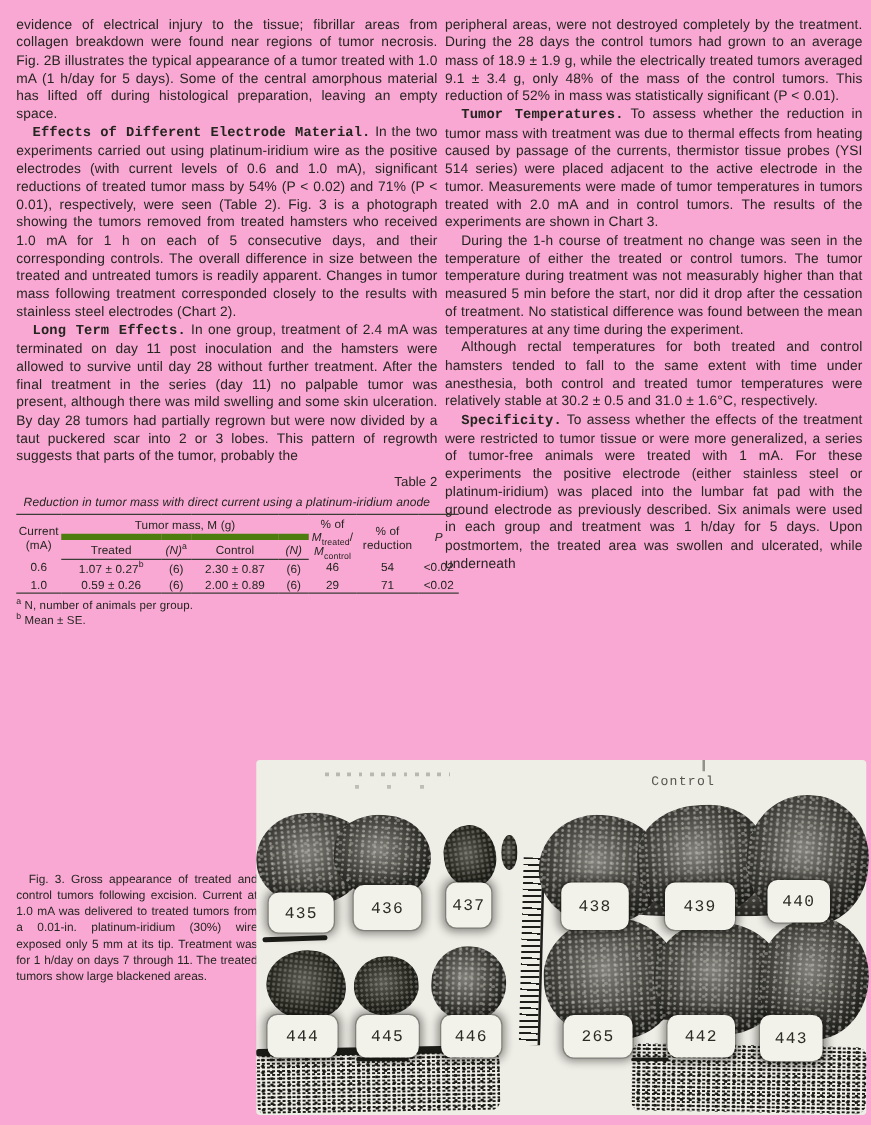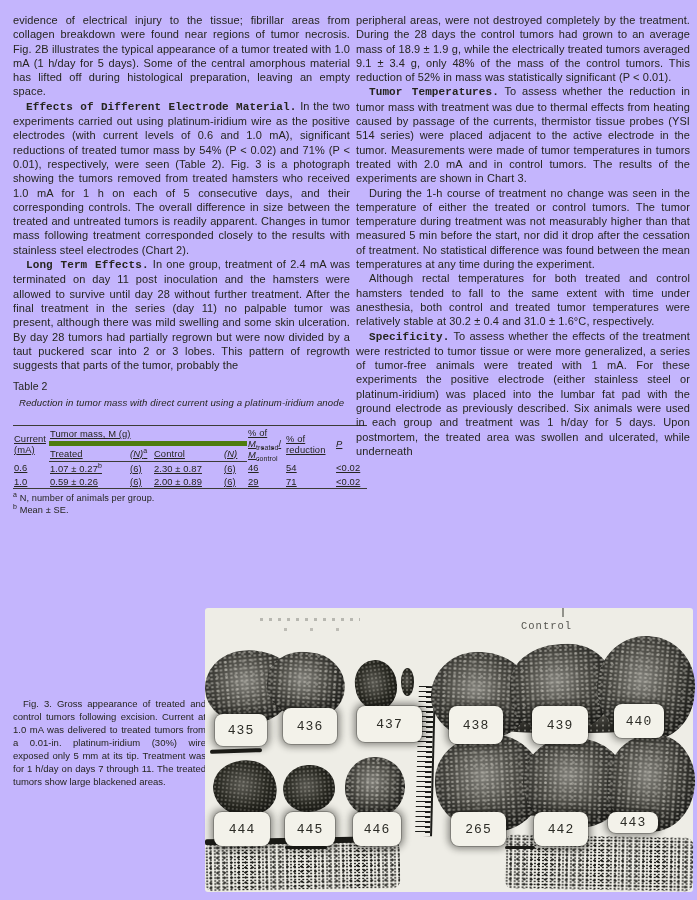--- a/index.html
+++ b/index.html
@@ -1,35 +1,35 @@
 <!DOCTYPE html>
 <html><head>
 <meta charset="utf-8">
 <style>
   html,body{margin:0;padding:0;background:#9a9a96;}
   .page{
     position:relative;width:697px;height:900px;margin:0 auto;
-    background:#c4b5fd;overflow:hidden;
+    background:#f9a8d4;overflow:hidden;
     font-family:"Liberation Sans", sans-serif;color:#25251f;
     -webkit-font-smoothing:antialiased;
   }
   .col{position:absolute;top:13px;text-align:justify;font-size:11px;line-height:14.3px;letter-spacing:.1px;}
   .col-left{left:13px;width:337px;}
   .col-right{left:356px;width:334px;}
   .col p{margin:0;}
   .col p.indent{text-indent:13px;}
   .lead{font-weight:bold;font-family:Liberation Mono, monospace;}
 
   
   .t2{margin-top:7px;}
-  .t2-title{text-align:left;font-size:10.5px;margin:0 0 2px 0;}
-  .t2-sub{text-align:center;font-style:italic;font-size:9.6px;margin:0 0 15px 0;}
+  .t2-title{text-align:right;font-size:10.5px;margin:0 0 2px 0;}
+  .t2-sub{text-align:center;font-style:italic;font-size:9.6px;margin:0 0 1px 0;}
   table.t2-table{width:100%;border-collapse:collapse;font-size:9.4px;table-layout:fixed;
     border-top:1.4px solid #3c3c36;border-bottom:1.6px solid #3c3c36;}
-  table.t2-table th, table.t2-table td{font-weight:normal;padding:1px 1px;text-align:left;line-height:11px;text-decoration:underline;}
+  table.t2-table th, table.t2-table td{font-weight:normal;padding:1px 1px;text-align:center;line-height:11px;}
   th.grp{border-bottom:5px solid #4d7c0f;}
   tr.hdr2 th{border-bottom:1px solid #3c3c36;}
   td.first-row{padding-top:3px;}
   sup{font-size:7px;vertical-align:super;line-height:0;}
   sub{font-size:7px;vertical-align:sub;line-height:0;}
   .t2-notes{font-size:9.2px;line-height:12px;margin-top:3px;}
   .t2-notes div{margin:0;}
   .t2-notes .fni{}
 
   
@@ -144,21 +144,21 @@
         <div><sup>a</sup><span class="fni"> N, number of animals per group.</span></div>
         <div><sup>b</sup><span> Mean ± SE.</span></div>
       </div>
     </div>
   </div>
 
   <div class="col col-right">
     <p><span>peripheral areas, were not destroyed completely by the treatment. During the 28 days the control tumors had grown to an average mass of 18.9 ± 1.9 g, while the electrically treated tumors averaged 9.1 ± 3.4 g, only 48% of the mass of the control tumors. This reduction of 52% in mass was statistically significant (P &lt; 0.01).</span></p>
     <p class="indent"><span class="lead">Tumor Temperatures.</span><span> To assess whether the reduction in tumor mass with treatment was due to thermal effects from heating caused by passage of the currents, thermistor tissue probes (YSI 514 series) were placed adjacent to the active electrode in the tumor. Measurements were made of tumor temperatures in tumors treated with 2.0 mA and in control tumors. The results of the experiments are shown in Chart 3.</span></p>
     <p class="indent"><span>During the 1-h course of treatment no change was seen in the temperature of either the treated or control tumors. The tumor temperature during treatment was not measurably higher than that measured 5 min before the start, nor did it drop after the cessation of treatment. No statistical difference was found between the mean temperatures at any time during the experiment.</span></p>
-    <p class="indent"><span>Although rectal temperatures for both treated and control hamsters tended to fall to the same extent with time under anesthesia, both control and treated tumor temperatures were relatively stable at 30.2 ± 0.4 and 31.0 ± 1.6°C, respectively.</span></p>
+    <p class="indent"><span>Although rectal temperatures for both treated and control hamsters tended to fall to the same extent with time under anesthesia, both control and treated tumor temperatures were relatively stable at 30.2 ± 0.5 and 31.0 ± 1.6°C, respectively.</span></p>
     <p class="indent"><span class="lead">Specificity.</span><span> To assess whether the effects of the treatment were restricted to tumor tissue or were more generalized, a series of tumor-free animals were treated with 1 mA. For these experiments the positive electrode (either stainless steel or platinum-iridium) was placed into the lumbar fat pad with the ground electrode as previously described. Six animals were used in each group and treatment was 1 h/day for 5 days. Upon postmortem, the treated area was swollen and ulcerated, while underneath</span></p>
   </div>
 
   <div class="fig-caption">Fig. 3.  Gross appearance of treated and control tumors following excision. Current at 1.0 mA was delivered to treated tumors from a 0.01-in. platinum-iridium (30%) wire exposed only 5 mm at its tip. Treatment was for 1 h/day on days 7 through 11. The treated tumors show large blackened areas.</div>
 
   <div class="photo">
     <div class="faint-marks"></div>
     <div class="tick-mark"></div>
     <div class="photo-label" style="left:316px;top:12px;">Control</div>
 
@@ -169,40 +169,40 @@
 
     <div class="ruler"></div>
 
     <div class="band" style="left:245px;top:70px;width:235px;height:55px;"></div>
     <div class="blob" style="left:226px;top:44px;width:100px;height:88px;border-radius:48% 52% 50% 50%/52% 48% 50% 50%;transform:rotate(3deg);"></div>
     <div class="blob" style="left:305px;top:36px;width:104px;height:88px;border-radius:52% 48% 50% 50%/48% 52% 55% 45%;transform:rotate(-3deg);"></div>
     <div class="blob" style="left:392px;top:28px;width:98px;height:104px;border-radius:50% 50% 46% 54%/50% 50% 48% 52%;transform:rotate(5deg);"></div>
 
     <div class="tag" style="left:10px;top:106px;width:52px;height:32px;">435</div>
     <div class="tag" style="left:78px;top:100px;width:54px;height:36px;">436</div>
-    <div class="tag" style="left:152px;top:98px;width:65px;height:36px;">437</div>
+    <div class="tag" style="left:152px;top:98px;width:36px;height:36px;">437</div>
     <div class="tag" style="left:244px;top:98px;width:54px;height:38px;">438</div>
     <div class="tag" style="left:327px;top:98px;width:56px;height:38px;">439</div>
     <div class="tag" style="left:409px;top:96px;width:50px;height:34px;">440</div>
 
     <div class="blob solid" style="left:8px;top:152px;width:64px;height:56px;border-radius:55% 45% 50% 50%/50% 55% 45% 50%;transform:rotate(6deg);"></div>
     <div class="blob solid" style="left:78px;top:157px;width:52px;height:47px;border-radius:50% 50% 52% 48%/52% 48% 50% 50%;transform:rotate(-4deg);"></div>
     <div class="blob" style="left:140px;top:149px;width:60px;height:60px;border-radius:50% 50% 48% 52%/50% 50% 52% 48%;transform:rotate(2deg);"></div>
 
     <div class="band" style="left:250px;top:150px;width:230px;height:58px;"></div>
     <div class="blob" style="left:230px;top:126px;width:108px;height:98px;border-radius:50% 50% 46% 54%/48% 52% 50% 50%;transform:rotate(-3deg);"></div>
     <div class="blob" style="left:318px;top:130px;width:102px;height:90px;border-radius:48% 52% 50% 50%/52% 48% 46% 54%;transform:rotate(2deg);"></div>
     <div class="blob" style="left:402px;top:126px;width:88px;height:98px;border-radius:52% 48% 50% 50%/50% 50% 52% 48%;transform:rotate(4deg);"></div>
 
     <div class="tag" style="left:9px;top:204px;width:56px;height:34px;">444</div>
     <div class="tag" style="left:80px;top:204px;width:50px;height:34px;">445</div>
     <div class="tag" style="left:148px;top:204px;width:48px;height:34px;">446</div>
     <div class="tag" style="left:246px;top:204px;width:55px;height:34px;">265</div>
     <div class="tag" style="left:329px;top:204px;width:54px;height:34px;">442</div>
-    <div class="tag" style="left:403px;top:204px;width:50px;height:21px;">443</div>
+    <div class="tag" style="left:403px;top:204px;width:50px;height:37px;">443</div>
 
     <div class="darkbar" style="left:5px;top:141px;width:52px;height:4px;transform:rotate(-2deg);"></div>
     <div class="darkbar" style="left:0px;top:230px;width:150px;height:6px;transform:rotate(-1deg);"></div>
     <div class="darkbar" style="left:80px;top:238px;width:42px;height:3px;"></div>
     <div class="darkbar" style="left:300px;top:238px;width:30px;height:3px;"></div>
     <div class="speckle" style="left:0px;top:234px;width:195px;height:48px;transform:rotate(-1deg);"></div>
     <div class="speckle" style="left:300px;top:228px;width:188px;height:54px;transform:rotate(1deg);"></div>
   </div>
 
 </div>

